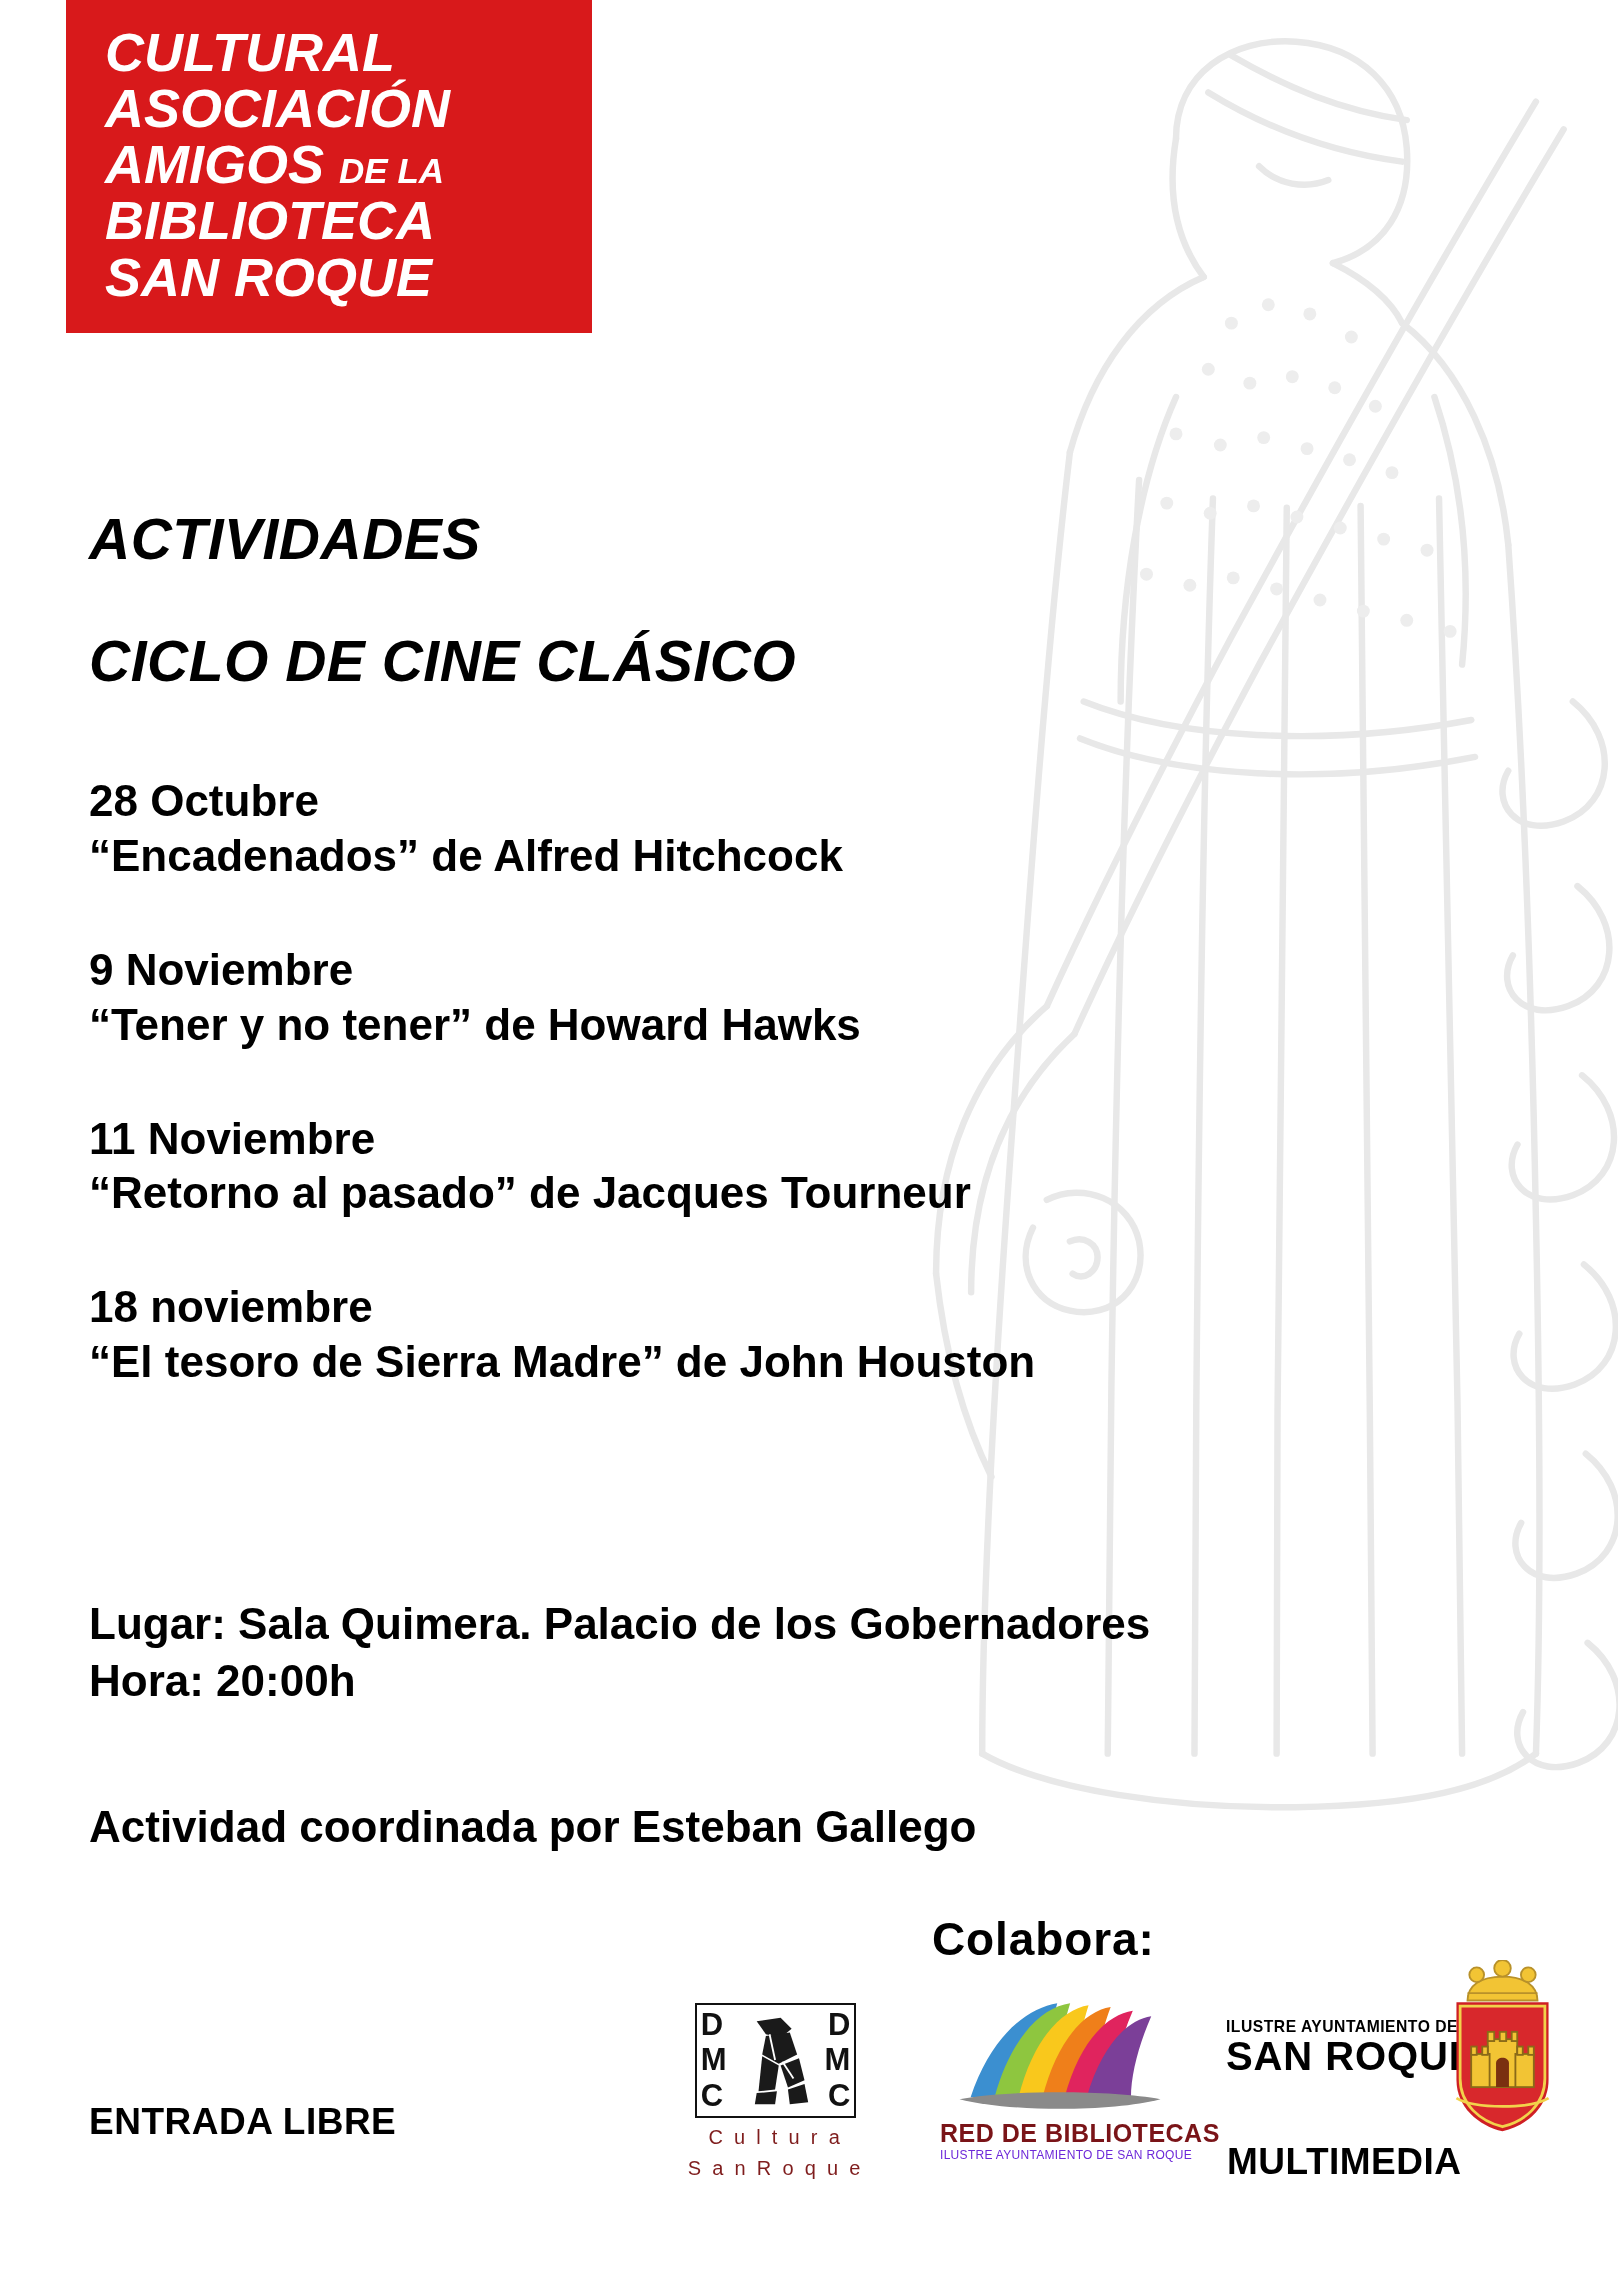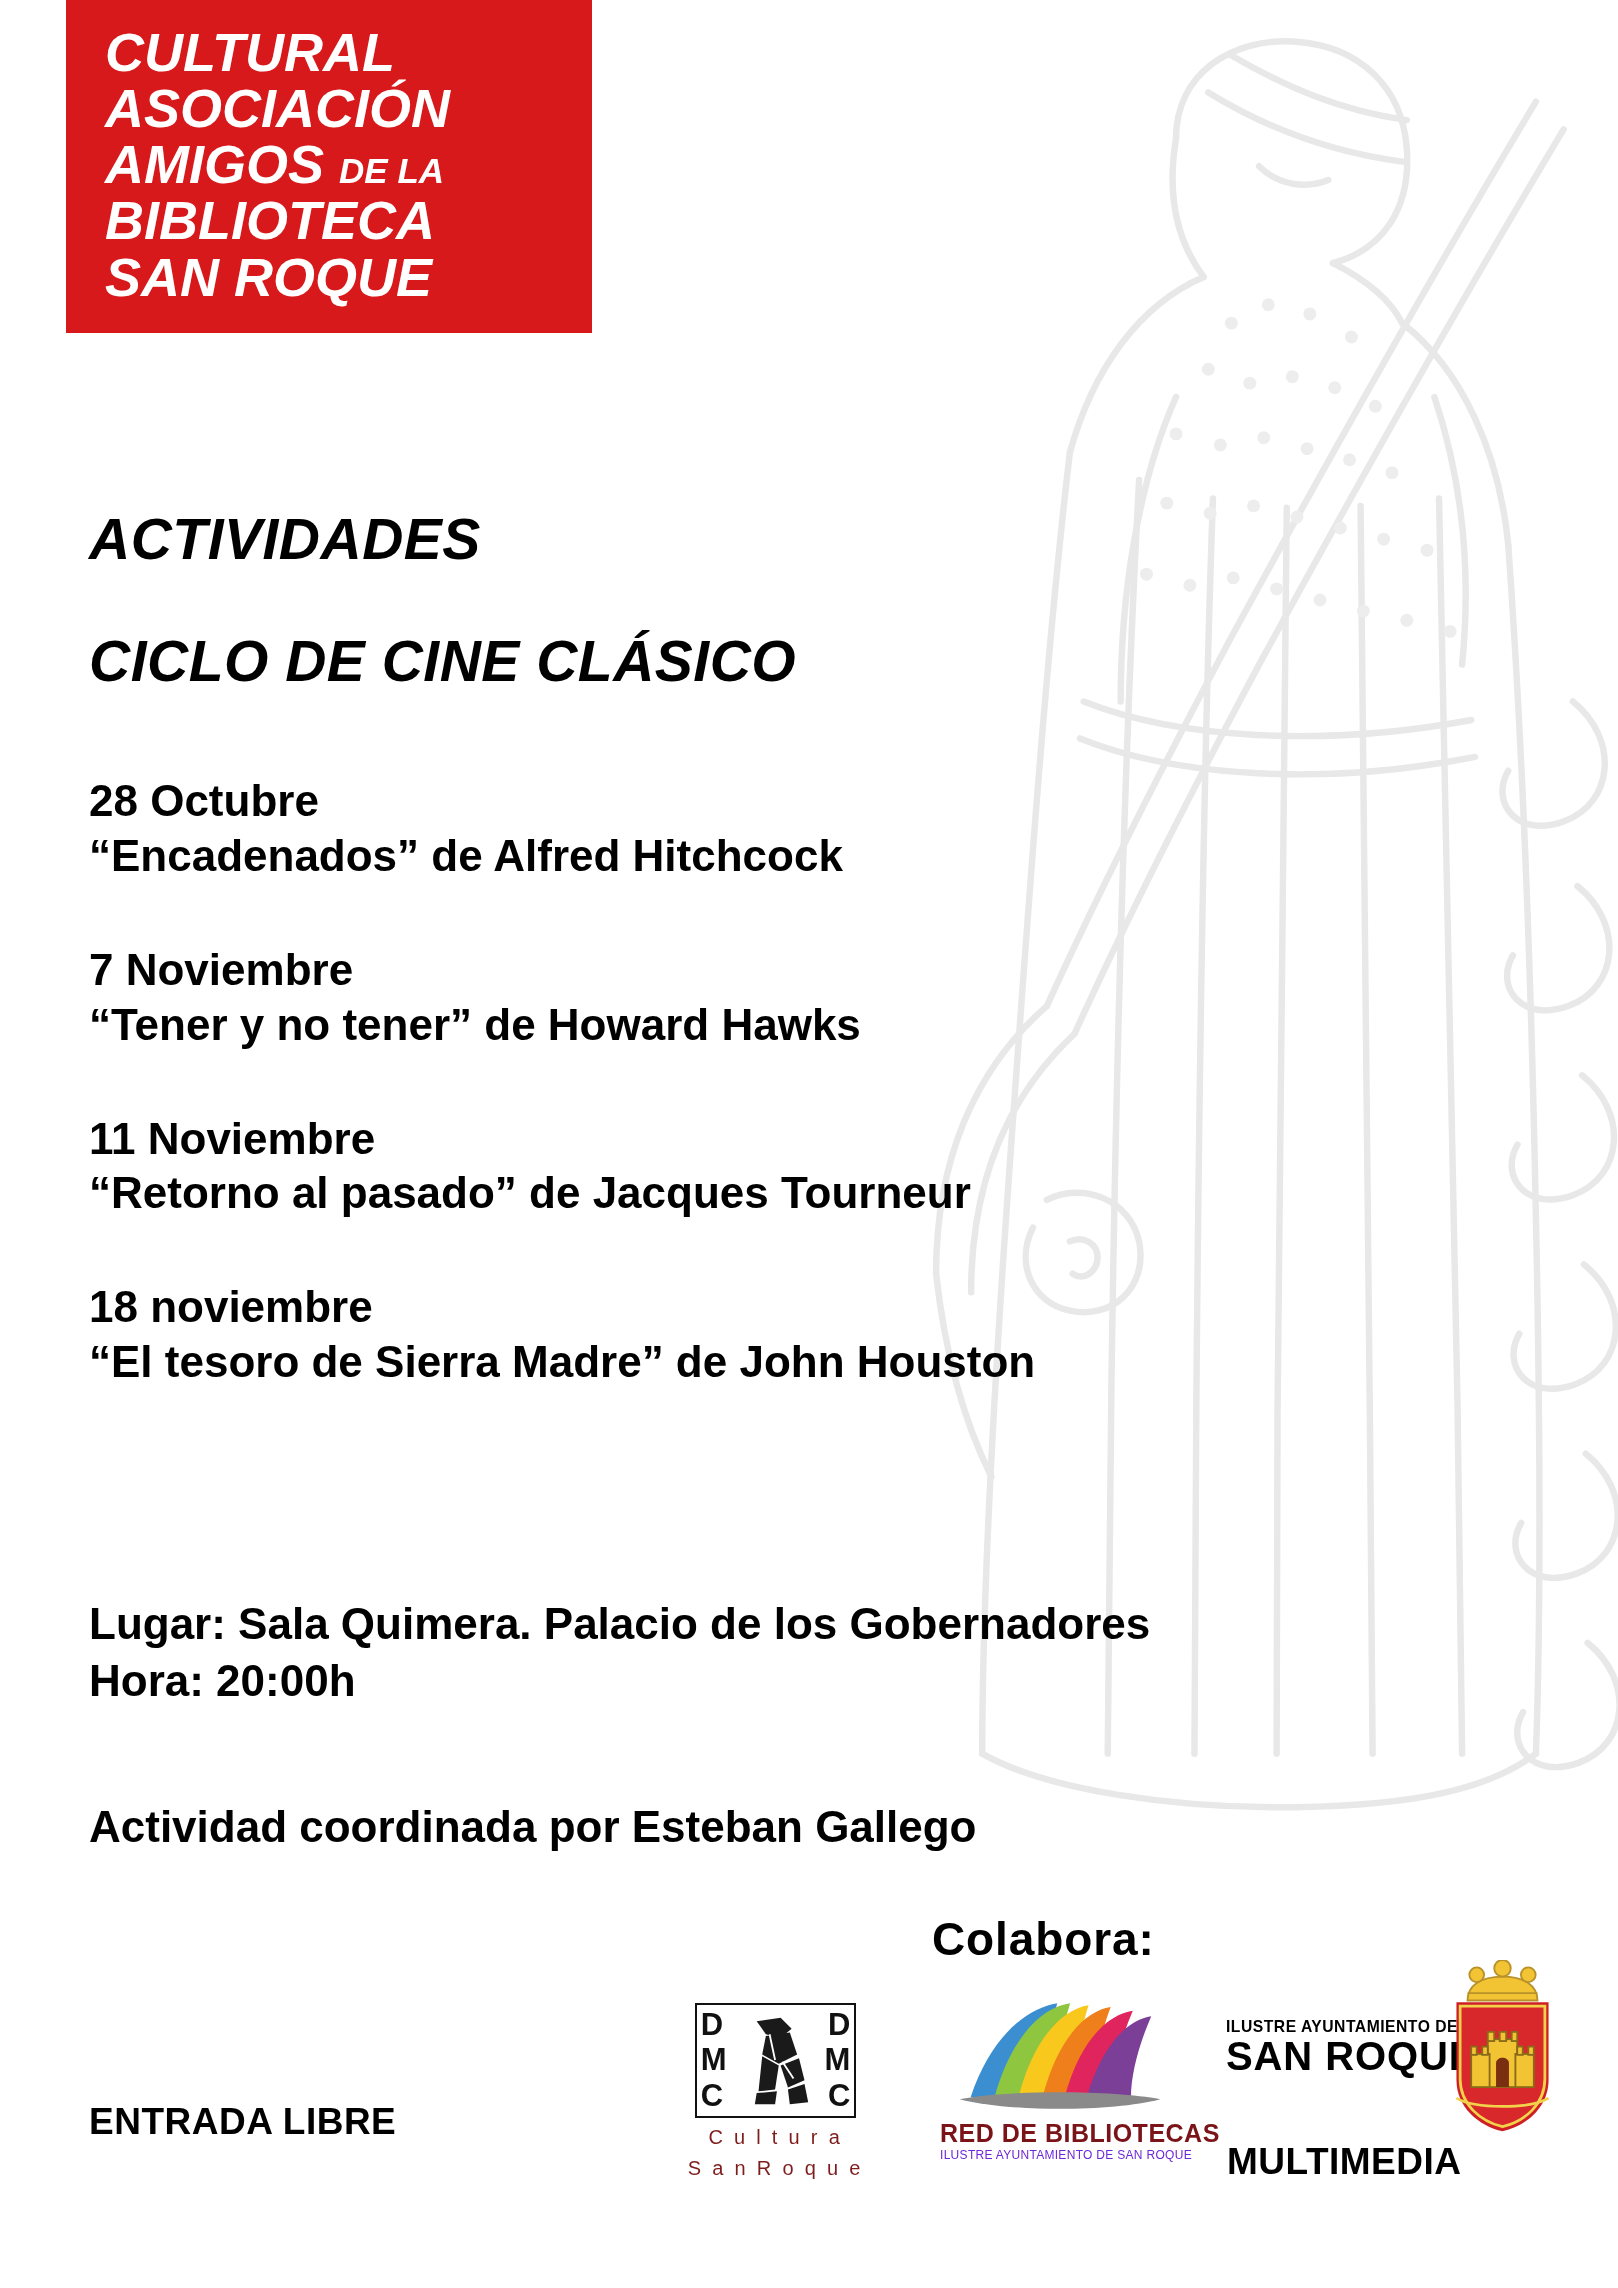--- a/index.html
+++ b/index.html
@@ -335,21 +335,21 @@
 
 <div class="heading" id="h-actividades">ACTIVIDADES</div>
 <div class="heading" id="h-ciclo">CICLO DE CINE CLÁSICO</div>
 
 <div class="program">
   <div class="prog-item">
     <div class="prog-date">28 Octubre</div>
     <div class="prog-title">“Encadenados” de Alfred Hitchcock</div>
   </div>
   <div class="prog-item">
-    <div class="prog-date">7 Noviembre</div>
+    <div class="prog-date">9 Noviembre</div>
     <div class="prog-title">“Tener y no tener” de Howard Hawks</div>
   </div>
   <div class="prog-item">
     <div class="prog-date">11 Noviembre</div>
     <div class="prog-title">“Retorno al pasado” de Jacques Tourneur</div>
   </div>
   <div class="prog-item">
     <div class="prog-date">18 noviembre</div>
     <div class="prog-title">“El tesoro de Sierra Madre” de John Houston</div>
   </div>

